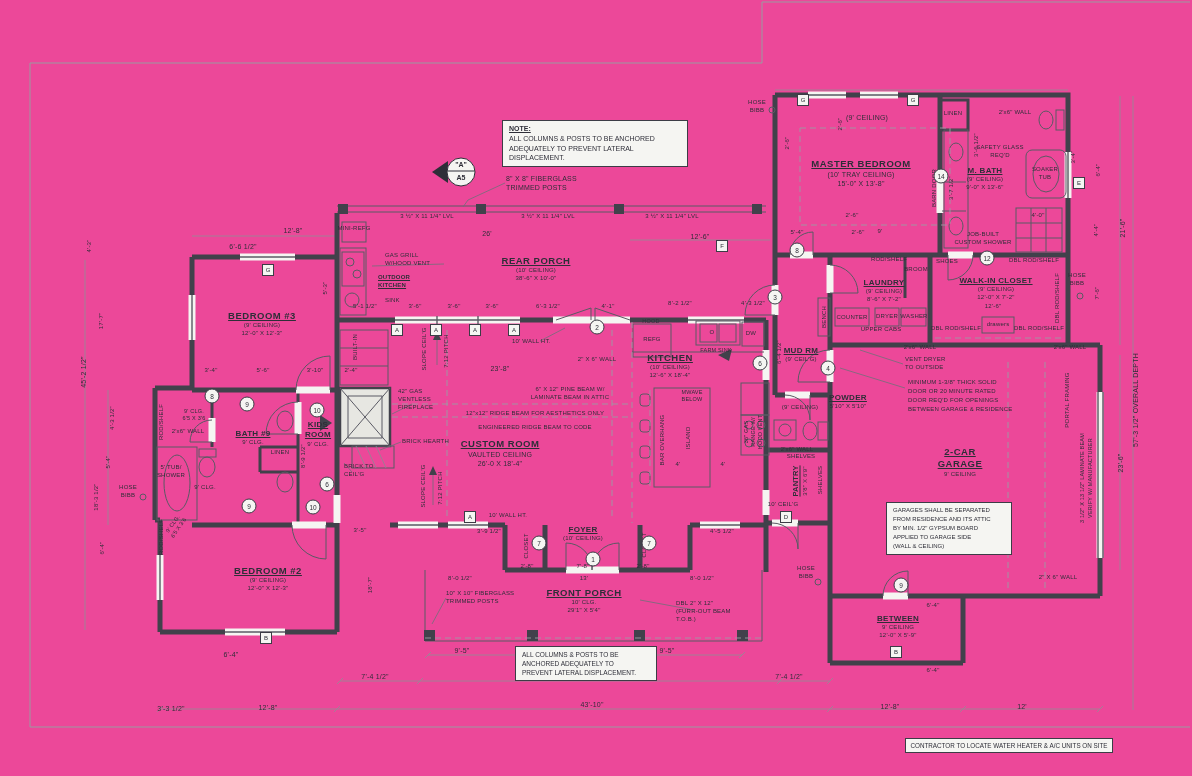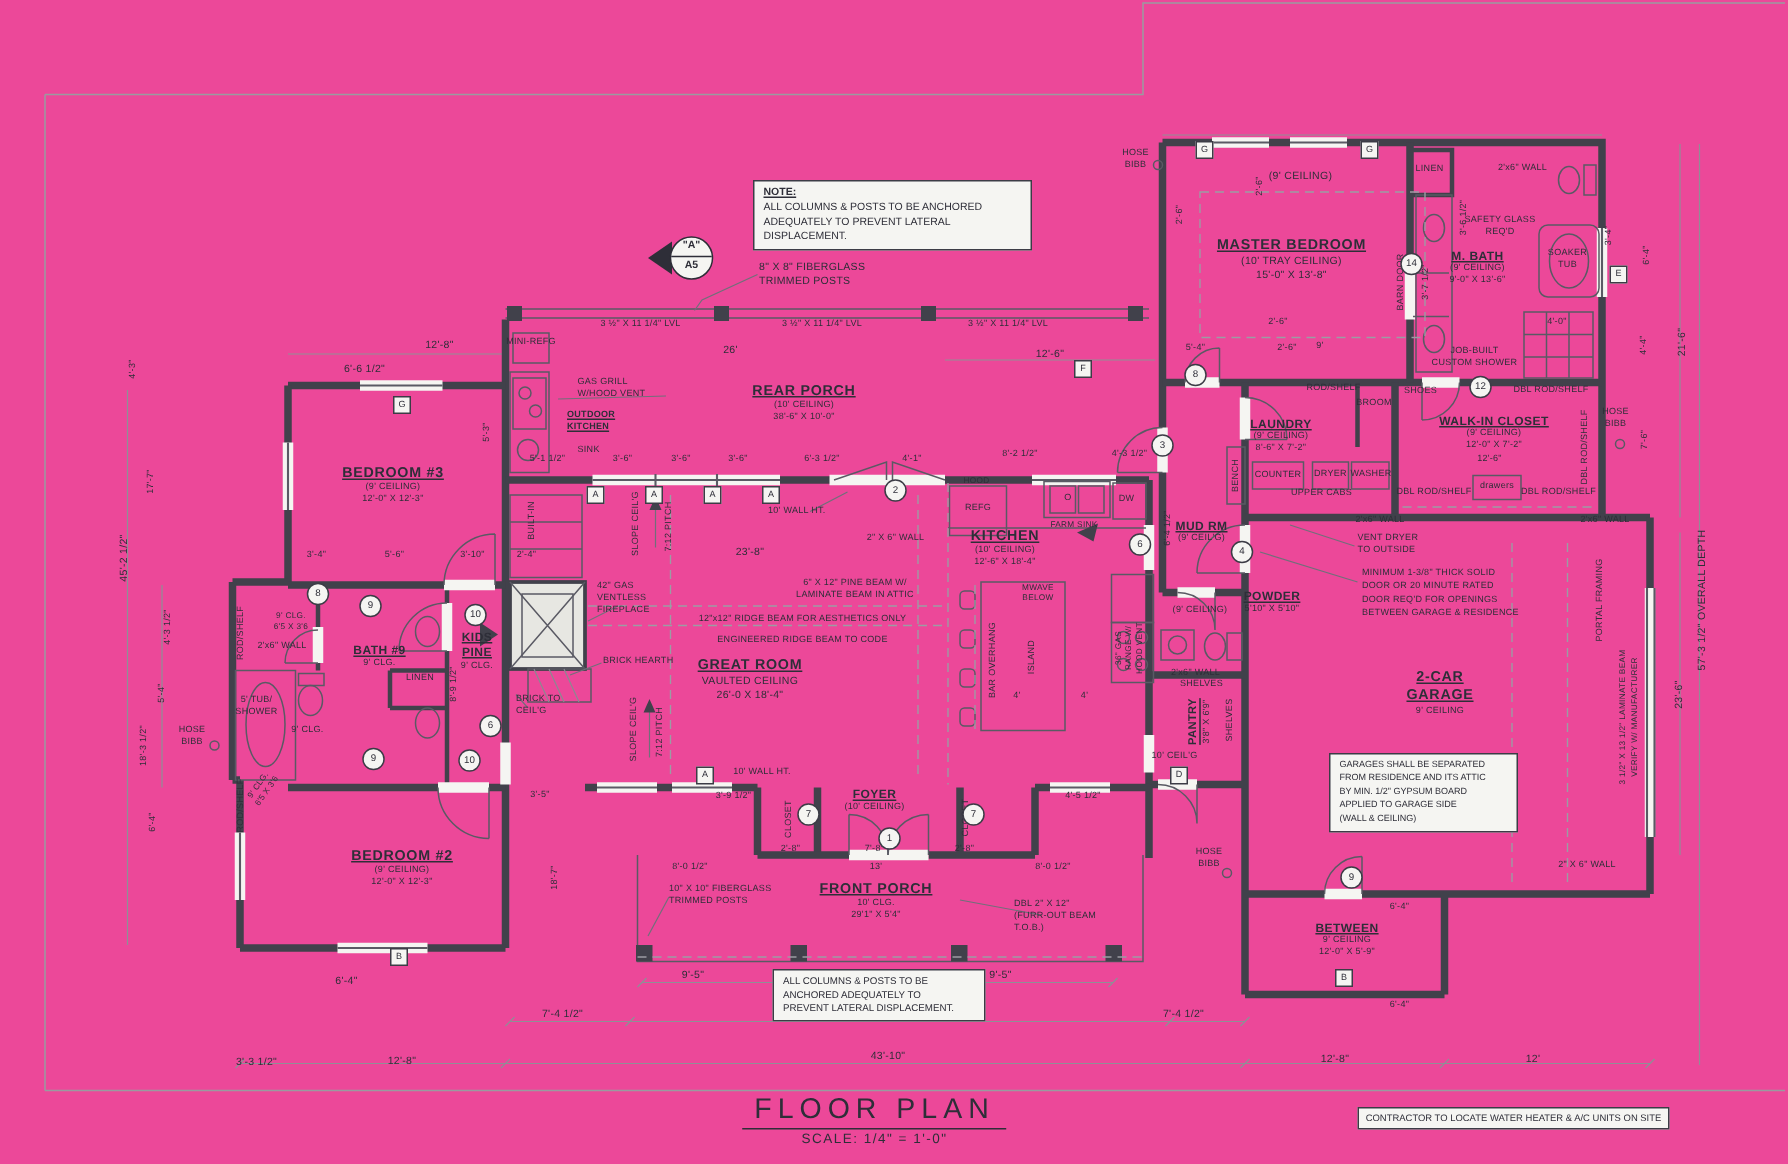--- a/index.html
+++ b/index.html
@@ -326,36 +326,36 @@
 <div class="lbl" style="left:985px;top:166px">
       <span class="rm2">M. BATH</span>
       <span class="t6">(9' CEILING)</span>
       <span class="t6">9'-0" X 13'-6"</span>
     </div>
 <div class="lbl" style="left:996px;top:276px">
       <span class="rm2">WALK-IN CLOSET</span>
       <span class="t6">(9' CEILING)</span>
       <span class="t6">12'-0" X 7'-2"</span>
     </div>
-<div class="lbl" style="left:854px;top:278px">
+<div class="lbl" style="left:884px;top:278px">
       <span class="rm2">LAUNDRY</span>
       <span class="t6">(9' CEILING)</span>
       <span class="t6">8'-6" X 7'-2"</span>
     </div>
 <div class="lbl" style="left:801px;top:346px">
       <span class="rm2">MUD RM</span>
       <span class="t6">(9' CEIL'G)</span>
     </div>
 <div class="lbl" style="left:670px;top:352px">
       <span class="rm">KITCHEN</span>
       <span class="t6">(10' CEILING)</span>
       <span class="t6">12'-6" X 18'-4"</span>
     </div>
 <div class="lbl" style="left:500px;top:438px">
-      <span class="rm">GREAT ROOM</span>
+      <span class="rm">CUSTOM ROOM</span>
       <span>VAULTED CEILING</span>
       <span>26'-0 X 18'-4"</span>
     </div>
 <div class="lbl" style="left:536px;top:255px">
       <span class="rm">REAR PORCH</span>
       <span class="t6">(10' CEILING)</span>
       <span class="t6">38'-6" X 10'-0"</span>
     </div>
 <div class="lbl" style="left:584px;top:587px">
       <span class="rm">FRONT PORCH</span>
@@ -375,21 +375,21 @@
       <span class="rm">BEDROOM #3</span>
       <span class="t6">(9' CEILING)</span>
       <span class="t6">12'-0" X 12'-3"</span>
     </div>
 <div class="lbl" style="left:253px;top:429px">
       <span class="rm2">BATH #9</span>
       <span class="t6">9' CLG.</span>
     </div>
 <div class="lbl" style="left:318px;top:420px">
       <span class="rm2">KIDS</span>
-      <span class="rm2">PINE</span>
+      <span class="rm2">ROOM</span>
       <span class="t6">9' CLG.</span>
     </div>
 <div class="lbl" style="left:960px;top:446px">
       <span class="rm">2-CAR</span>
       <span class="rm">GARAGE</span>
       <span class="t6">9' CEILING</span>
     </div>
 <div class="lbl" style="left:898px;top:614px">
       <span class="rm2">BETWEEN</span>
       <span class="t6">9' CEILING</span>
@@ -875,21 +875,17 @@
 <div class="sq" style="left:1079px;top:183px">
       <span>E</span>
     </div>
 <div class="sq" style="left:722px;top:246px">
       <span>F</span>
     </div>
 <div class="sq" style="left:896px;top:652px">
       <span>B</span>
     </div>
 
-<div class="title-block">
-  <div class="t1">FLOOR PLAN</div>
-  <div class="t2">SCALE: 1/4" = 1'-0"</div>
+
+<div class="contractor"><span>CONTRACTOR TO LOCATE WATER HEATER &amp; A/C UNITS ON SITE</span></div>
+
+
 </div>
 
-<div class="contractor"><span>CONTRACTOR TO LOCATE WATER HEATER &amp; A/C UNITS ON SITE</span></div>
-
-
-</div>
-
 </body></html>

